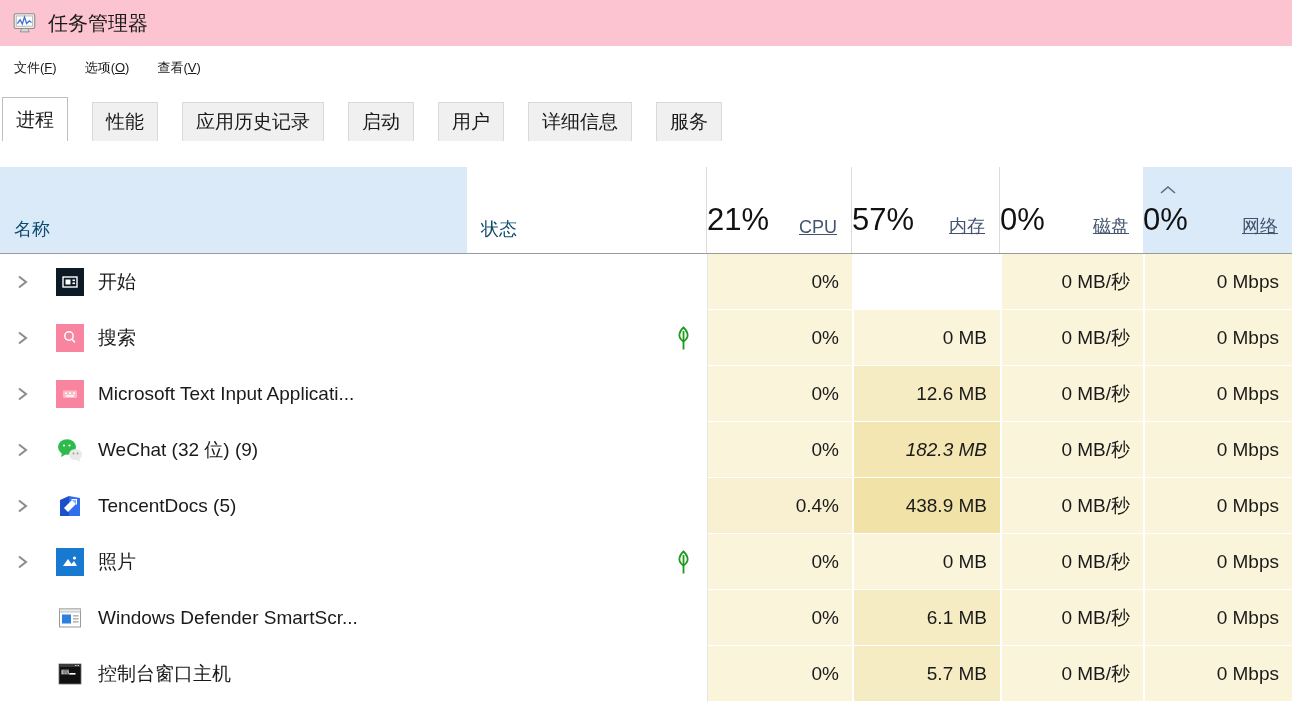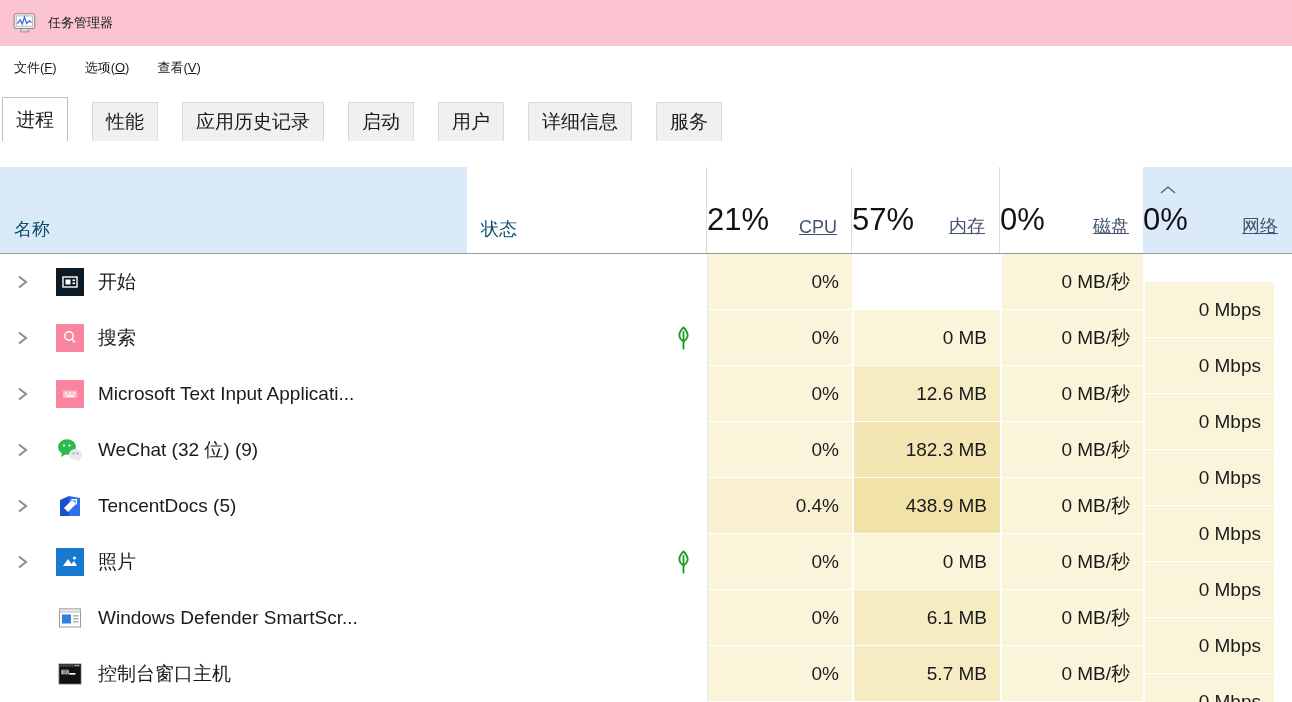--- a/index.html
+++ b/index.html
@@ -3,21 +3,21 @@
 <meta charset="utf-8">
 <style>
   * { margin:0; padding:0; box-sizing:border-box; }
   html,body { width:1292px; height:702px; overflow:hidden; background:#fff;
               font-family:"Liberation Sans", sans-serif; color:#1a1a1a; }
 
   
   .titlebar { position:absolute; left:0; top:0; width:1292px; height:46px;
               background:#fcc4d1; display:flex; align-items:center; padding-left:12px; }
   .titlebar .app-icon { width:26px; height:26px; margin-right:10px; }
-  .titlebar .title { font-size:13px; }
+  .titlebar .title { font-size:20px; }
 
   
   .menubar { position:absolute; left:0; top:46px; width:1292px; height:44px;
              background:#fff; display:flex; align-items:center; padding-left:14px; }
   .menu-item { font-size:13px; margin-right:28px; cursor:default; }
   .menu-item .mnemonic { text-decoration:underline; }
 
   
   .tabbar { position:absolute; left:0; top:90px; width:1292px; height:51px;
             display:flex; align-items:flex-end; padding-left:2px;gap:22px; }
@@ -49,21 +49,21 @@
   .app-ic { position:absolute; left:56px; top:14px; width:28px; height:28px; }
   .pname { position:absolute; left:98px; top:0; height:56px; display:flex;
            align-items:center; font-size:19px; white-space:nowrap; }
   .leaf { position:absolute; left:671px; top:15px; width:25px; height:27px; }
   .cell { position:absolute; top:0; height:56px; display:flex; align-items:center;
           justify-content:flex-end; padding-right:13px; font-size:19px;
           border-bottom:1px solid #fff; }
   .c-cpu  { left:707px; width:145px; border-left:1px solid #e6e6e6; }
   .c-mem  { left:852px; width:148px; border-left:2px solid #fff; }
   .c-disk { left:1000px; width:143px; border-left:2px solid #fff; }
-  .c-net  { left:1143px; width:131px; border-left:2px solid #fff;margin-top:28px; }
+  .c-net  { left:1143px; width:149px; border-left:2px solid #fff; }
 </style>
 </head>
 <body>
 
 <div class="titlebar">
   <svg class="app-icon" viewBox="0 0 24 24">
     <rect x="2" y="3.5" width="19" height="13.5" rx="1.5" fill="#f1f1f1" stroke="#8a8a8a"></rect>
     <rect x="4" y="5.5" width="15" height="9.5" fill="#ffffff" stroke="#bfbfbf"></rect>
     <polyline points="5,12.5 7.5,9 9.5,13 11.5,6.5 13.5,12.5 16,10 18,11.5" fill="none" stroke="#3a6fd8" stroke-width="1.2"></polyline>
     <path d="M9 17 h5.5 l1.4 3.2 h-8.3 Z" fill="#d8d8d8" stroke="#8a8a8a" stroke-width="0.8"></path>
@@ -183,21 +183,21 @@
       <path d="M6 16.5 L5 21 L9.5 18.5 Z" fill="#2dbb4e"></path>
       <circle cx="8" cy="9.5" r="1.1" fill="#fff"></circle>
       <circle cx="13.5" cy="9.5" r="1.1" fill="#fff"></circle>
       <ellipse cx="19.5" cy="18.5" rx="6.5" ry="5.6" fill="#e9e9e9"></ellipse>
       <path d="M23.5 22.5 L24.5 26 L20.5 24 Z" fill="#e9e9e9"></path>
       <circle cx="17.5" cy="17.5" r="0.9" fill="#9a9a9a"></circle>
       <circle cx="21.5" cy="17.5" r="0.9" fill="#9a9a9a"></circle>
     </svg>
     <span class="pname">WeChat (32 位) (9)</span>
     <div class="cell c-cpu" style="background: rgb(250, 244, 218);">0%</div>
-    <div class="cell c-mem" style="background: rgb(243, 230, 178);">182.3 MB</div>
+    <div class="cell c-mem" style="background: rgb(243, 230, 178); font-style: italic;">182.3 MB</div>
     <div class="cell c-disk" style="background: rgb(250, 244, 218);">0 MB/秒</div>
     <div class="cell c-net" style="background: rgb(250, 244, 218);">0 Mbps</div>
   </div>
 
   <div class="prow">
     <svg class="expander" viewBox="0 0 14 16">
       <polyline points="3,2.5 10,8 3,13.5" fill="none" stroke="#8c8c8c" stroke-width="2"></polyline>
     </svg>
     <svg class="app-ic" viewBox="0 0 28 28">
       <path d="M4 8 L13 4 L13 24 L4 24 Z" fill="#1b50c8"></path>

